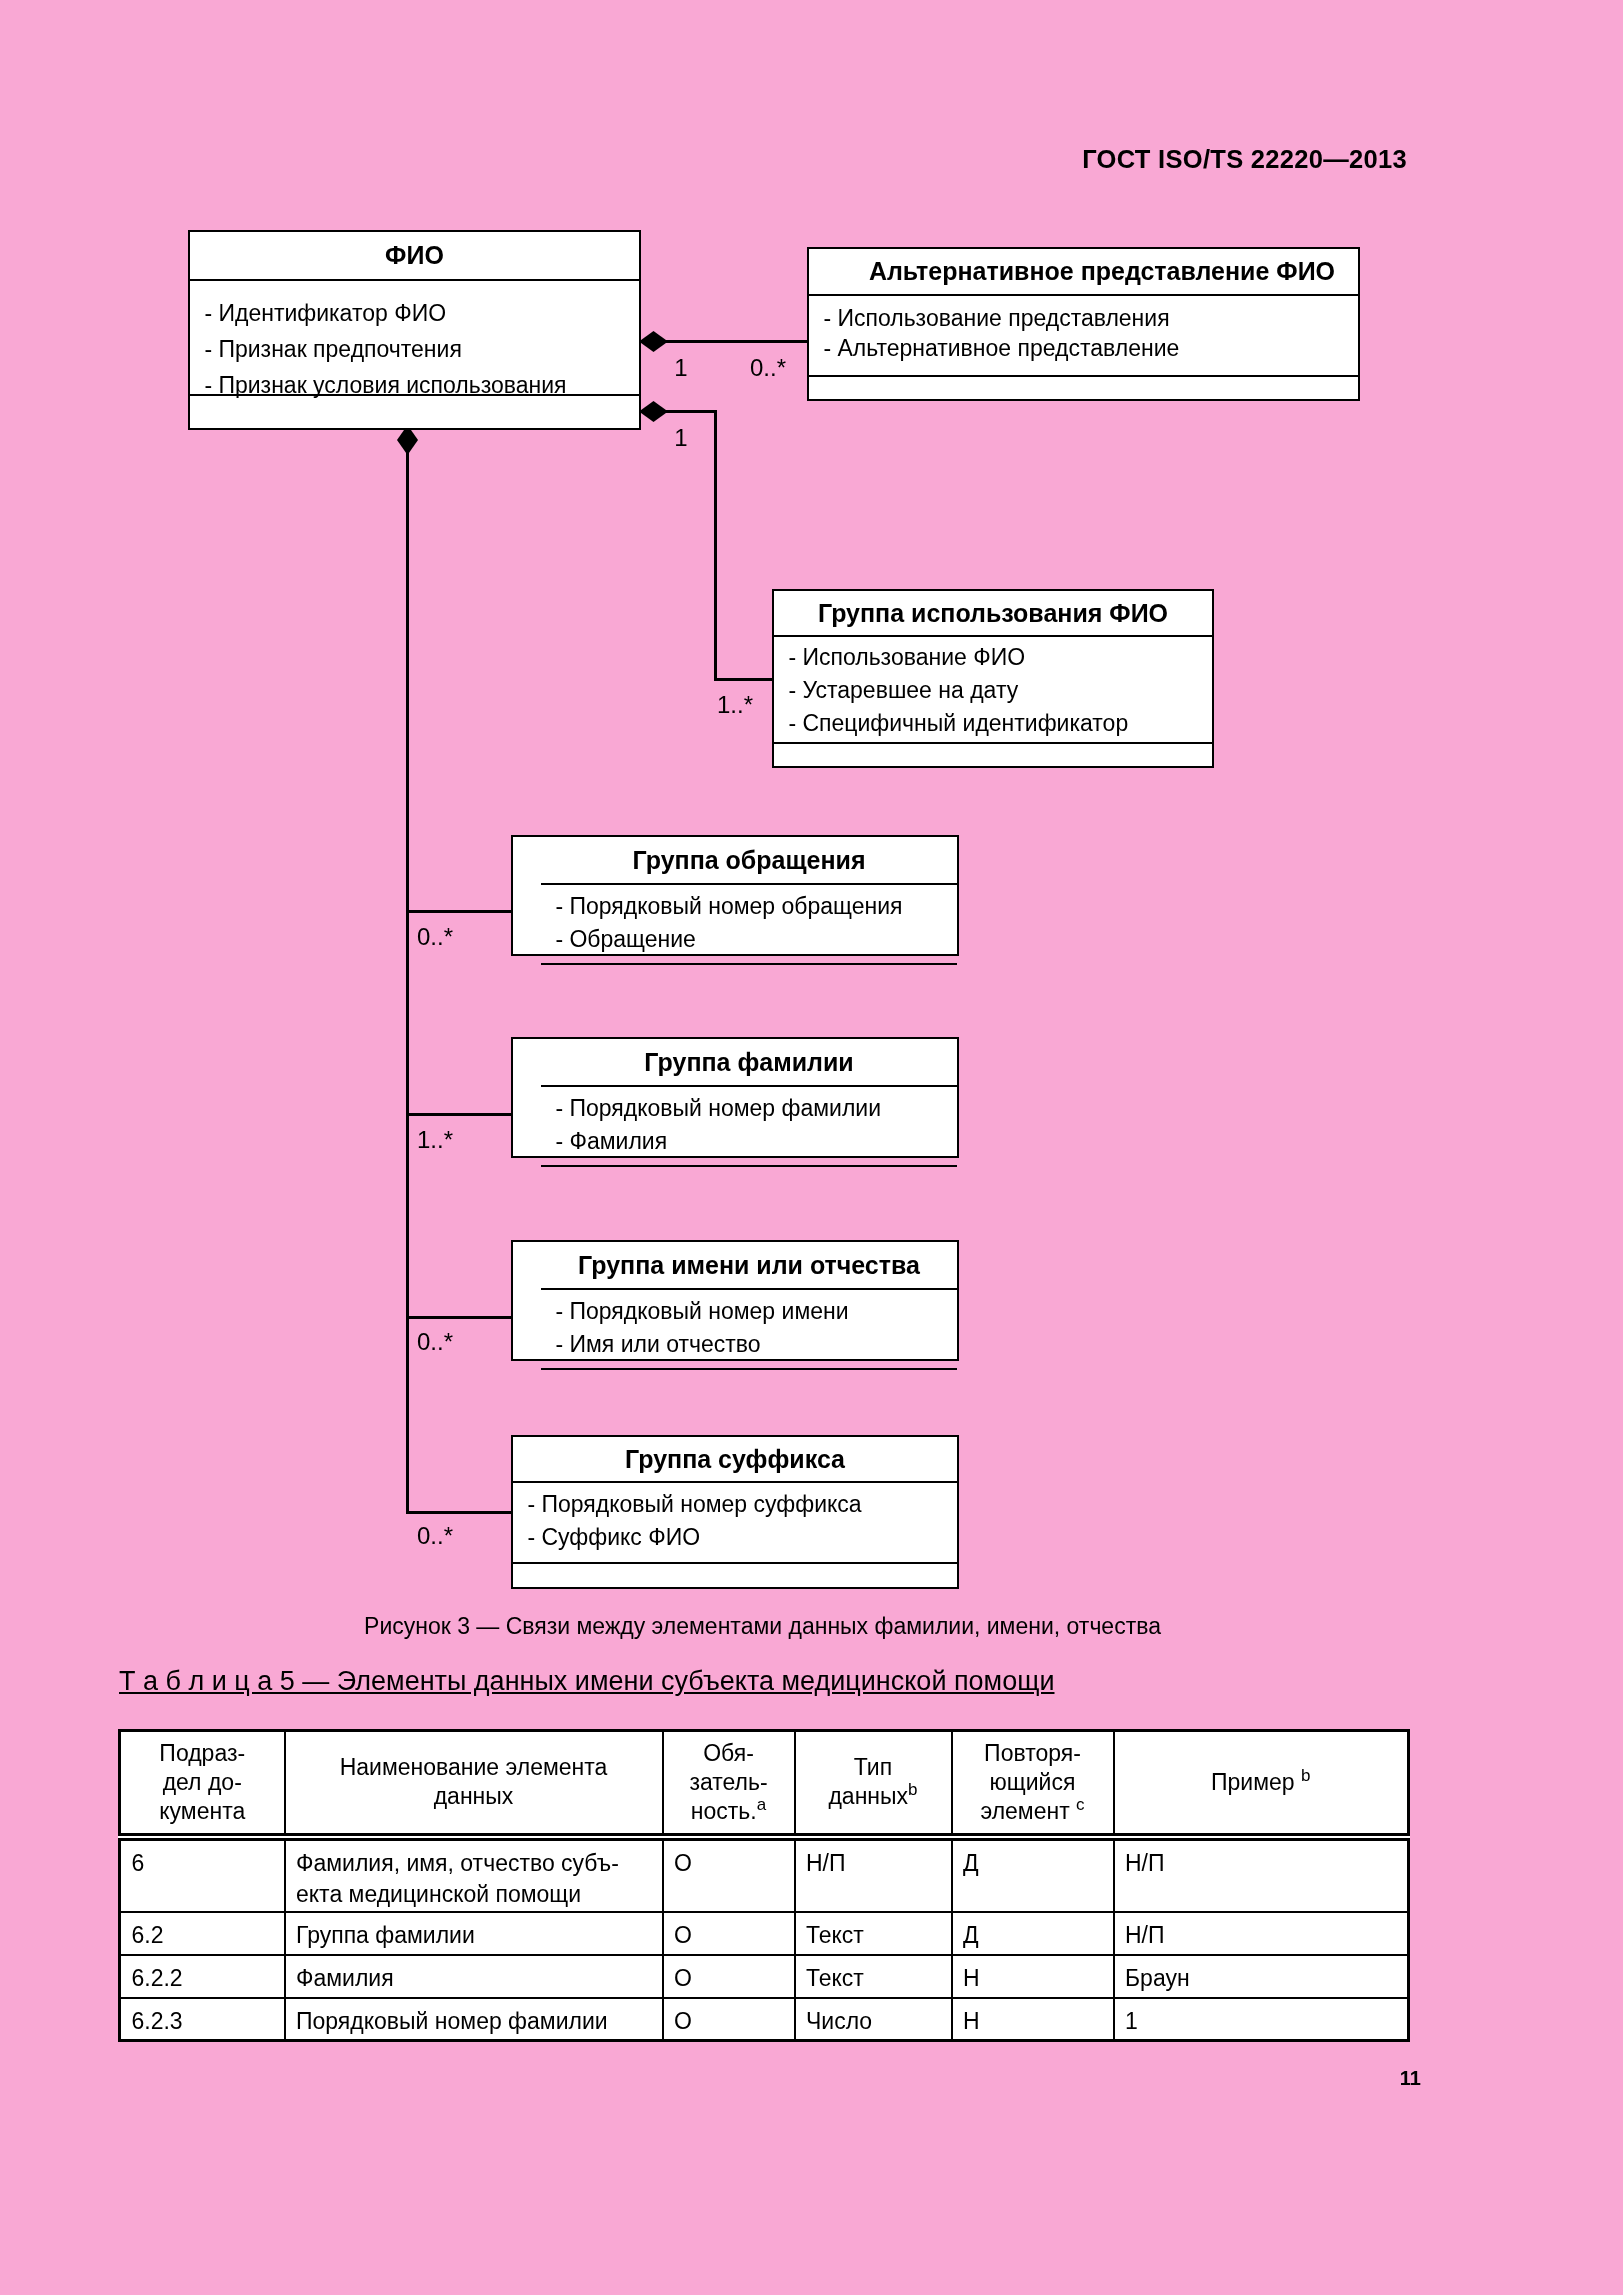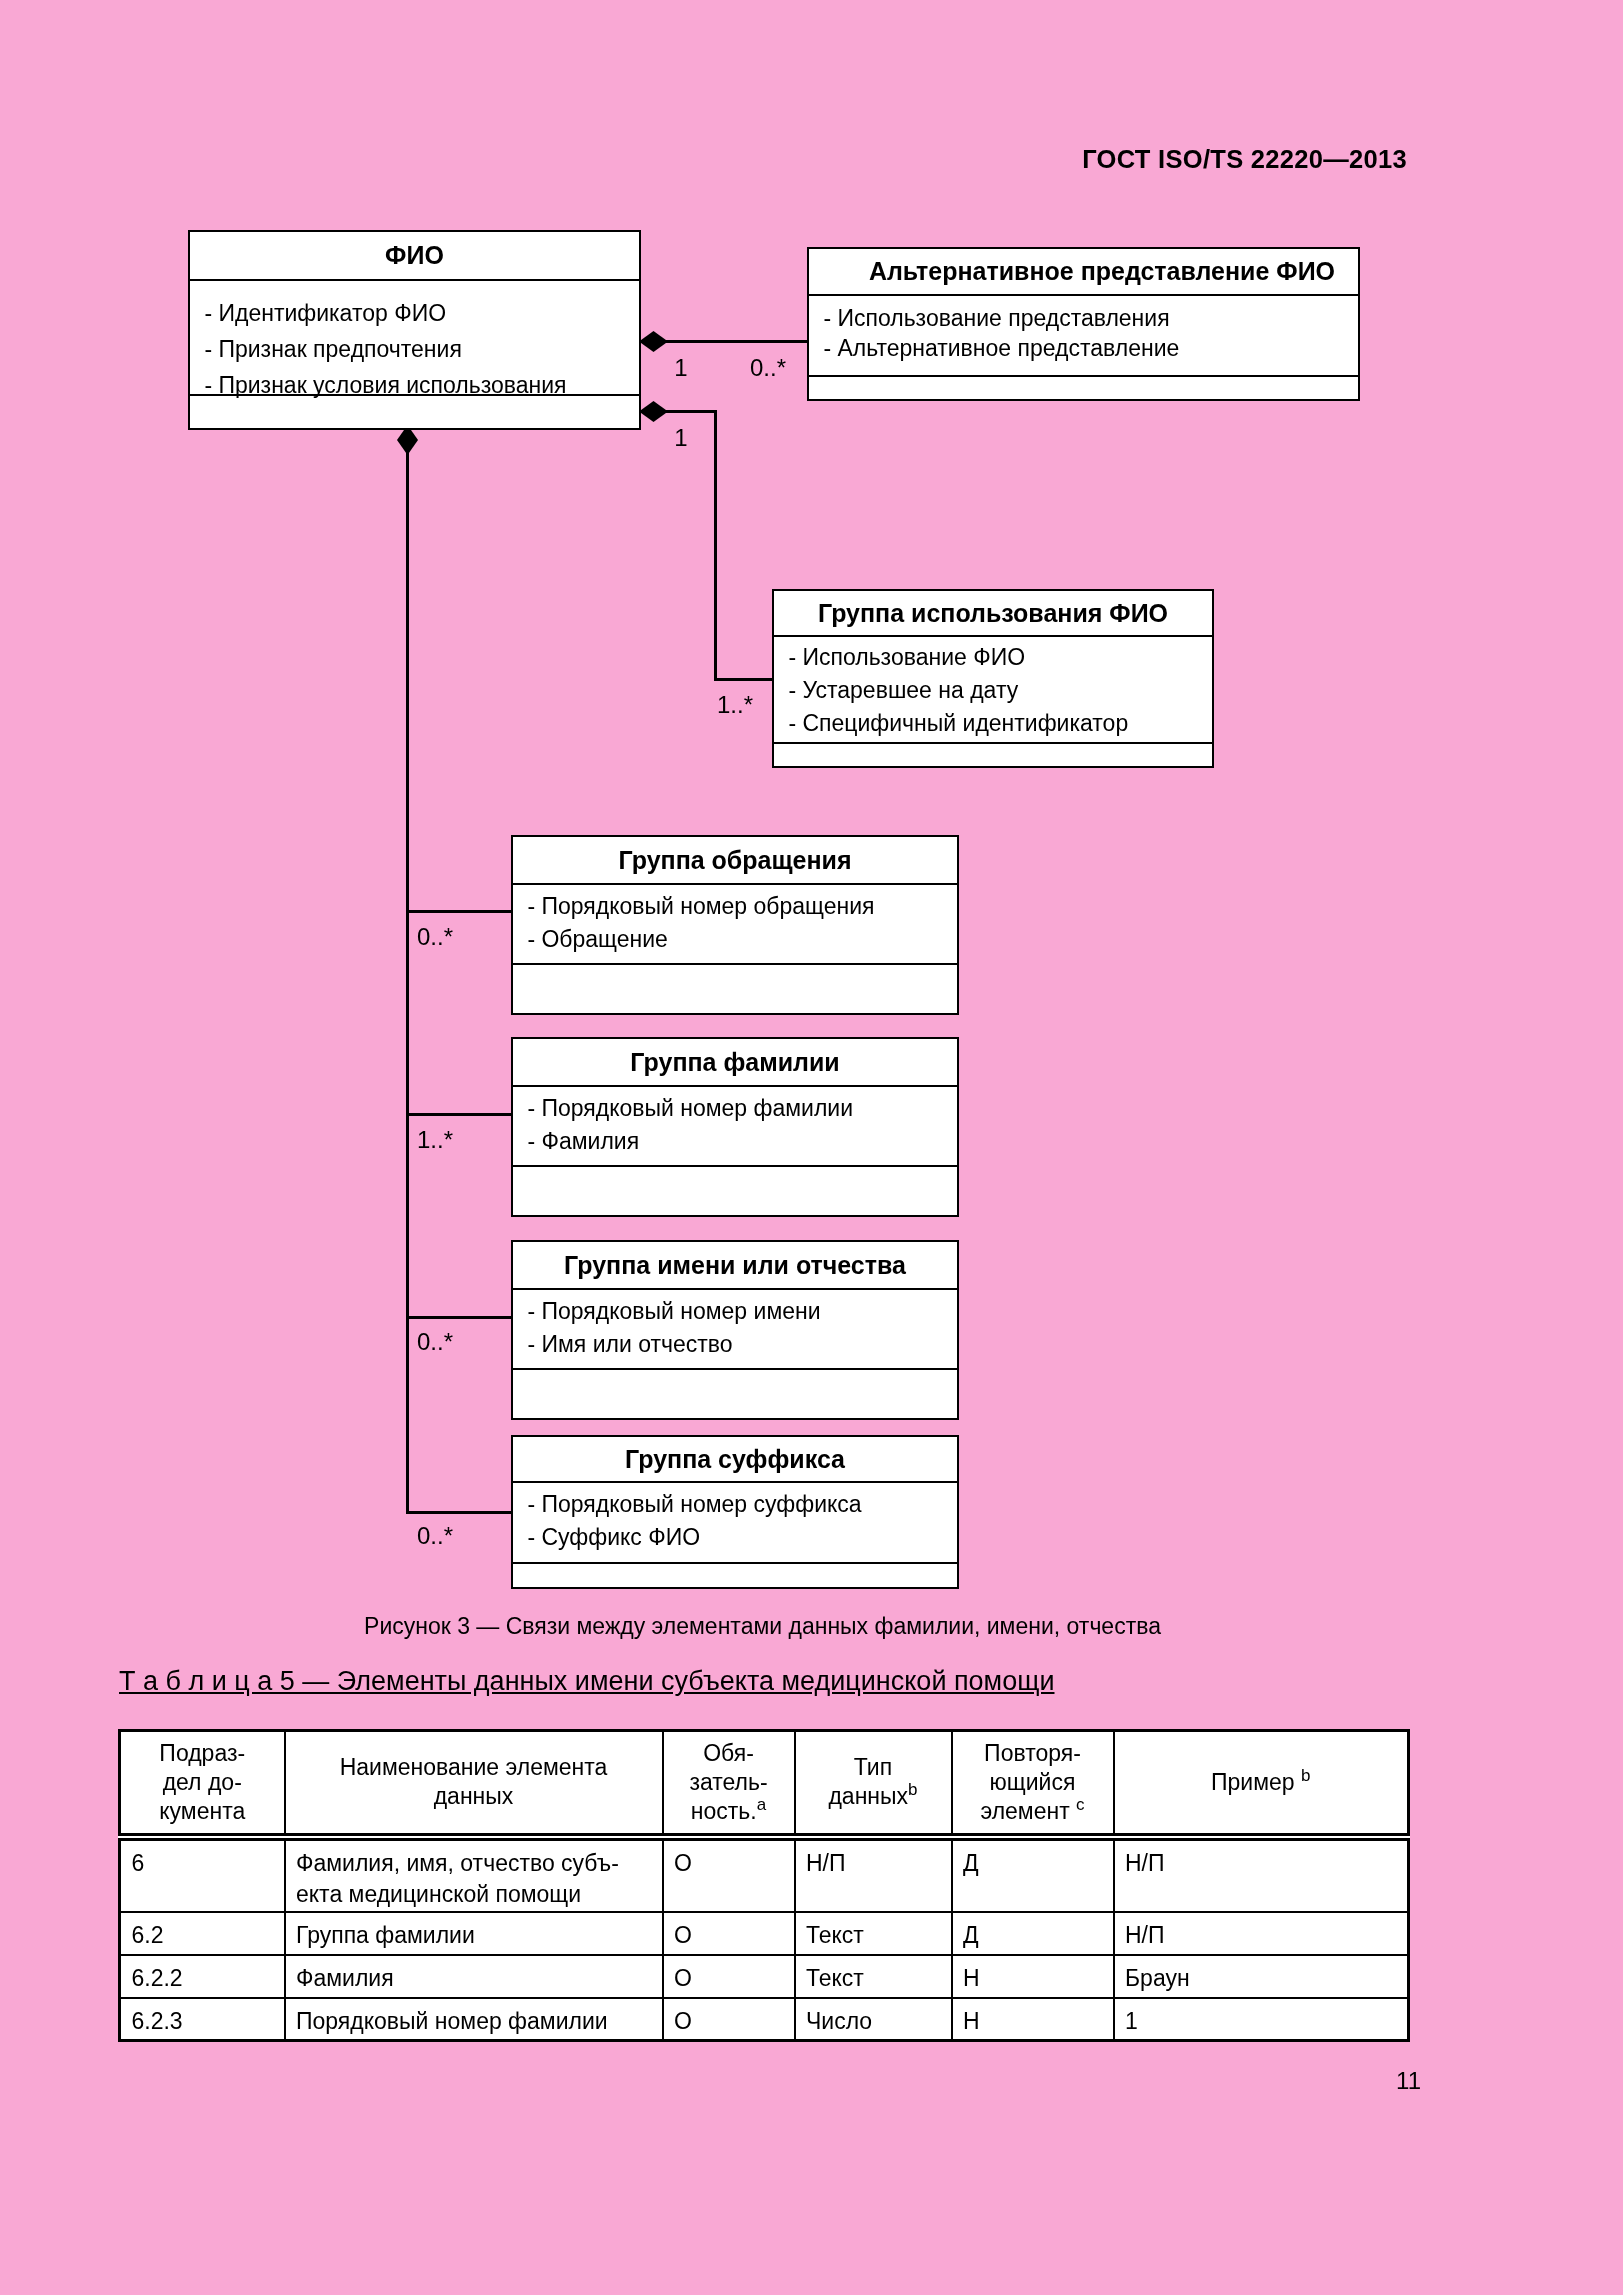--- a/index.html
+++ b/index.html
@@ -11,21 +11,21 @@
     color:#000;
     overflow:hidden;
   }
   
   .doc-header{
     position:absolute;left:118px;top:145px;width:1289px;
     text-align:right;font-weight:bold;font-size:25.5px;letter-spacing:0.3px;
   }
   .page-number{
     position:absolute;left:118px;top:2067px;width:1303px;
-    text-align:right;font-weight:normal;font-size:24px;
+    text-align:right;font-weight:bold;font-size:20px;
   }
   
   .uml-box{
     position:absolute;box-sizing:border-box;
     border:2.6px solid #000;background:#fff;
   }
   .uml-title{
     box-sizing:border-box;display:flex;align-items:center;justify-content:center;
     border-bottom:2.6px solid #000;
     font-weight:bold;font-size:25px;text-align:center;
@@ -41,21 +41,21 @@
   .box-fio   .uml-attrs{height:115px;line-height:36px;padding-top:14px;}
 
   .box-alt   {left:807px;top:247px;width:553px;height:154px;}
   .box-alt   .uml-title{height:47px;padding-left:37px;}
   .box-alt   .uml-attrs{height:81px;line-height:30px;padding-top:6.5px;}
 
   .box-usage {left:772px;top:589px;width:442px;height:179px;}
   .box-usage .uml-title{height:46px;text-align:center;}
   .box-usage .uml-attrs{height:107px;line-height:33px;padding-top:3.9px;}
 
-  .box-appeal,.box-family,.box-given{left:511px;width:448px;height:180px;}
+  .box-appeal,.box-family,.box-given{left:511px;width:448px;height:121px;padding-left:28px;}
   .box-appeal{top:835px;} .box-family{top:1037px;} .box-given{top:1240px;}
   .box-appeal .uml-title,.box-family .uml-title,.box-given .uml-title{height:48px;}
   .box-appeal .uml-attrs,.box-family .uml-attrs,.box-given .uml-attrs{height:80px;line-height:33px;padding-top:5.2px;}
 
   .box-suffix{left:511px;top:1435px;width:448px;height:154px;}
   .box-suffix .uml-title{height:46px;}
   .box-suffix .uml-attrs{height:81px;line-height:33px;padding-top:5.2px;}
 
   
   .line{position:absolute;background:#000;}

